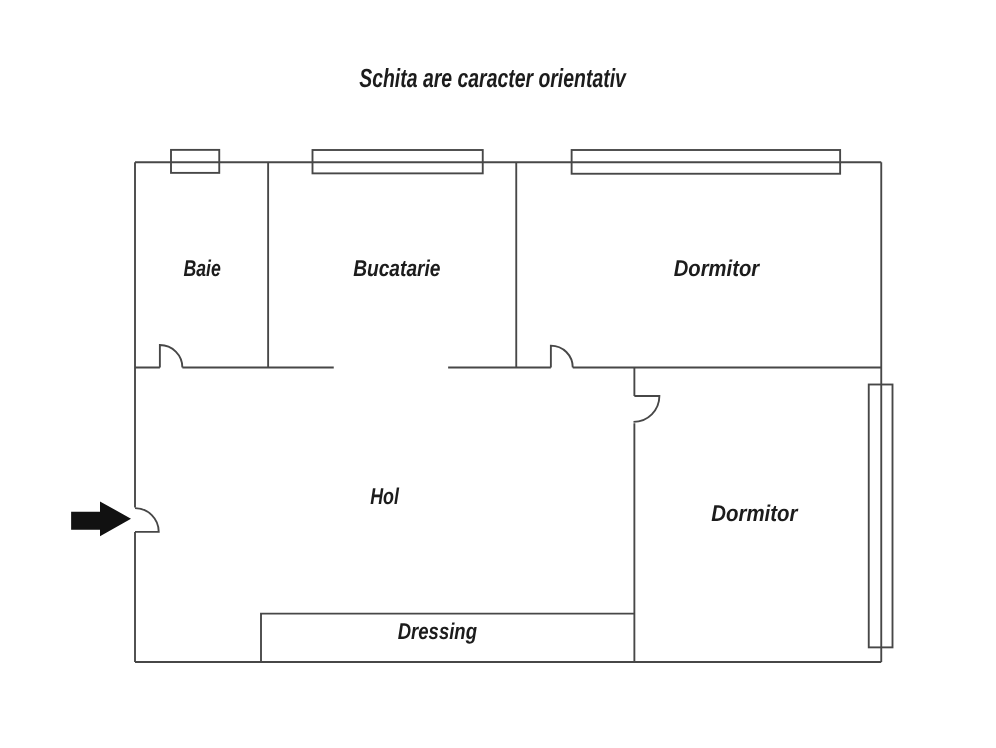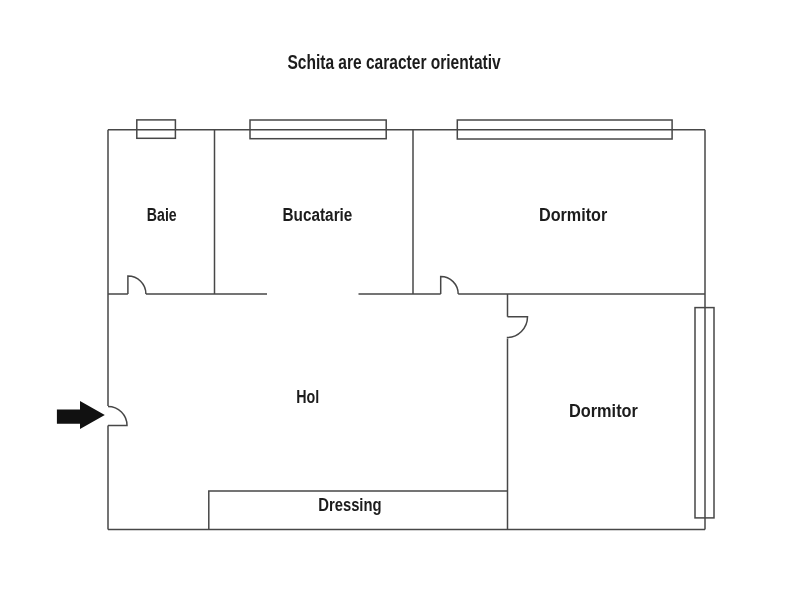--- a/index.html
+++ b/index.html
@@ -1,16 +1,16 @@
 <!DOCTYPE html>
 <html><head>
 <meta charset="utf-8">
 <style>
   html,body{margin:0;padding:0;background:#fff;}
-  #page{width:797px;height:598px;position:relative;font-family:"Liberation Sans",sans-serif;}
+  #page{width:797px;height:598px;position:relative;font-family:"Liberation Sans",sans-serif;font-style:italic;}
   svg{position:absolute;left:0;top:0;}
 </style>
 </head>
 <body>
 <div id="page">
 <svg width="797" height="598" viewBox="0 0 797 598">
   <g stroke="#474747" stroke-width="1.5" fill="none" stroke-linecap="butt">
 
     <path d="M108,129.8 H705"></path>
     <path d="M705,129.8 V529.6"></path>

